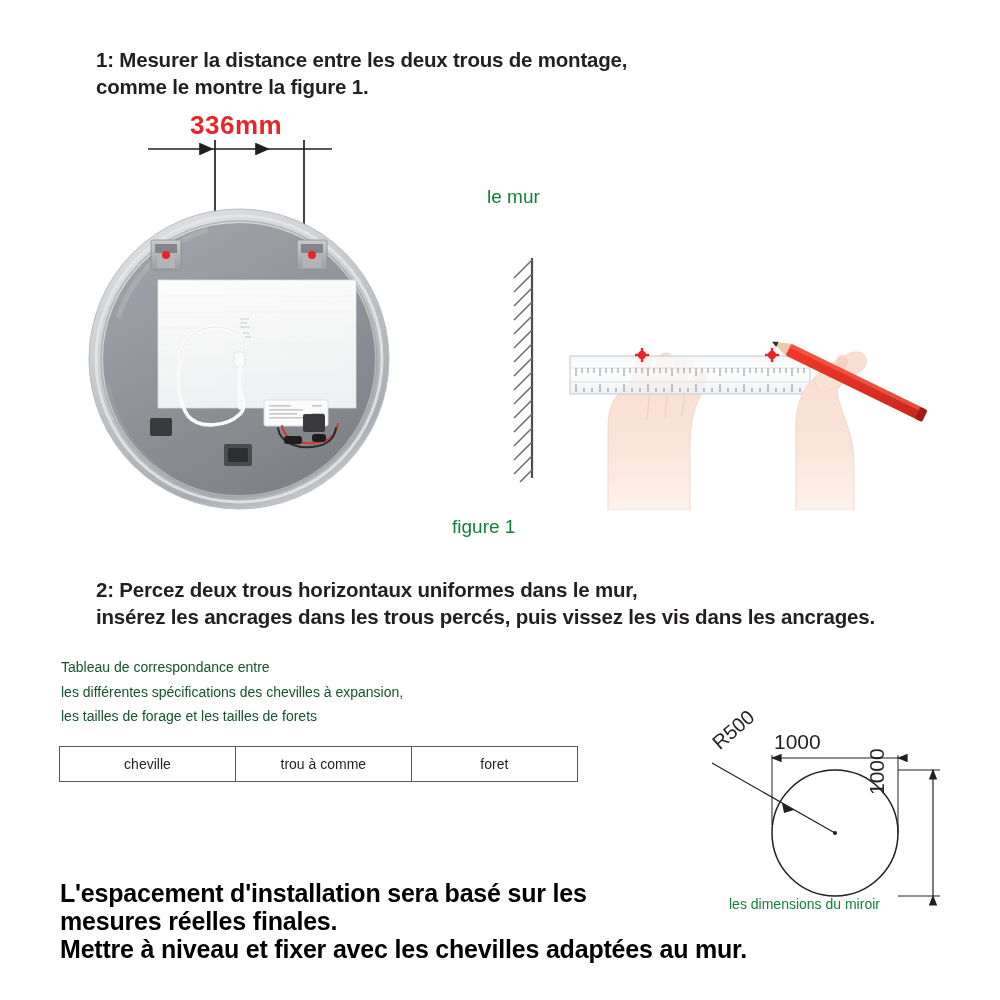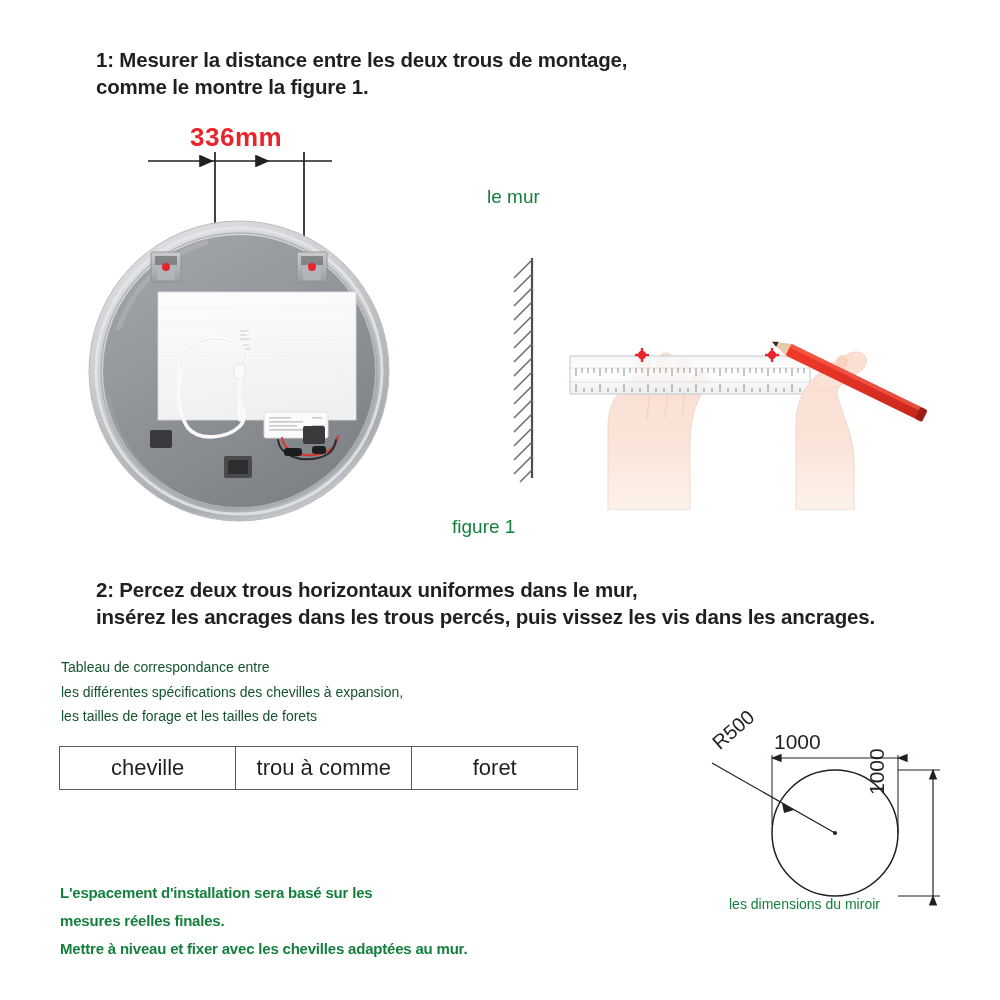--- a/index.html
+++ b/index.html
@@ -33,38 +33,38 @@
   .body-note {
     font-size: 14px;
     line-height: 24.5px;
     color: #14532d;
     white-space: pre-line;
   }
   #table-intro { left: 61px; top: 655px; width: 600px; }
 
   .closing-text {
     font-weight: bold;
-    font-size: 15px;
+    font-size: 25px;
     line-height: 28px;
     letter-spacing: -0.2px;
-    color: #15803d;
+    color: #000000;
     white-space: pre-line;
   }
   #closing-block { left: 60px; top: 879px; width: 930px; }
 
   .plain-label {
     font-size: 19px;
     color: #15803d;
   }
   #wall-label { left: 487px; top: 186px; }
   #figure-caption { left: 452px; top: 516px; }
   #mirror-dims-caption { left: 729px; top: 896px; font-size: 14px; }
 
   
-  #figure1 { left: 60px; top: 116px; width: 400px; height: 400px; }
+  #figure1 { left: 60px; top: 104px; width: 400px; height: 400px; }
 
   .dim-text-red {
     position: absolute;
     color: #e8252a;
     font-size: 26px;
     font-weight: bold;
     letter-spacing: 0.5px;
   }
 
   #mirror-photo {
@@ -79,21 +79,21 @@
   #spec-table {
     position: absolute;
     left: 59px;
     top: 746px;
     border-collapse: collapse;
     width: 519px;
   }
   #spec-table td {
     border: 1px solid #58595b;
     text-align: center;
-    font-size: 22px;
+    font-size: 14px;
     color: #231f20;
     padding: 8px 4px;
     height: 18px;
   }
   #spec-table td.c0 { width: 176px; }
   #spec-table td.c1 { width: 176px; }
   #spec-table td.c2 { width: 167px; }
 
   
   #mirror-dims { left: 690px; top: 725px; width: 300px; height: 200px; }

